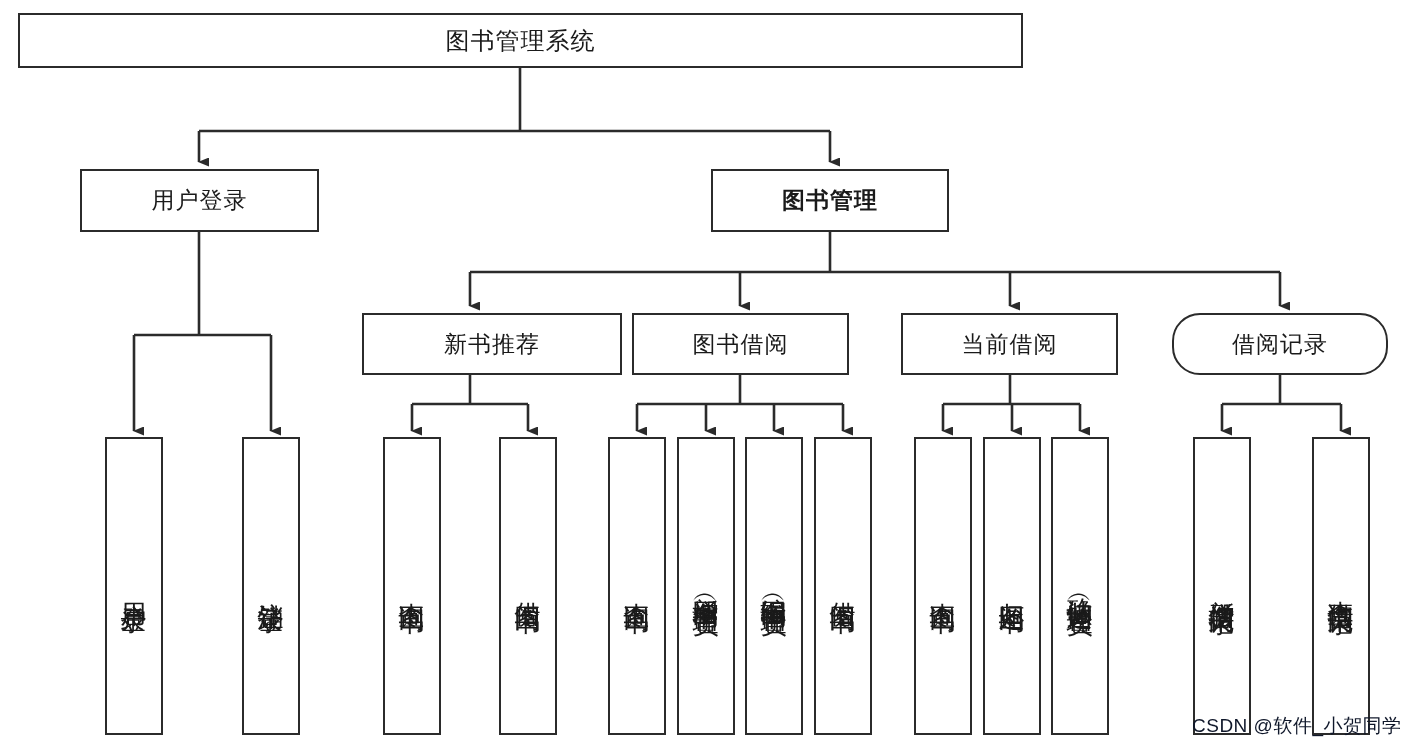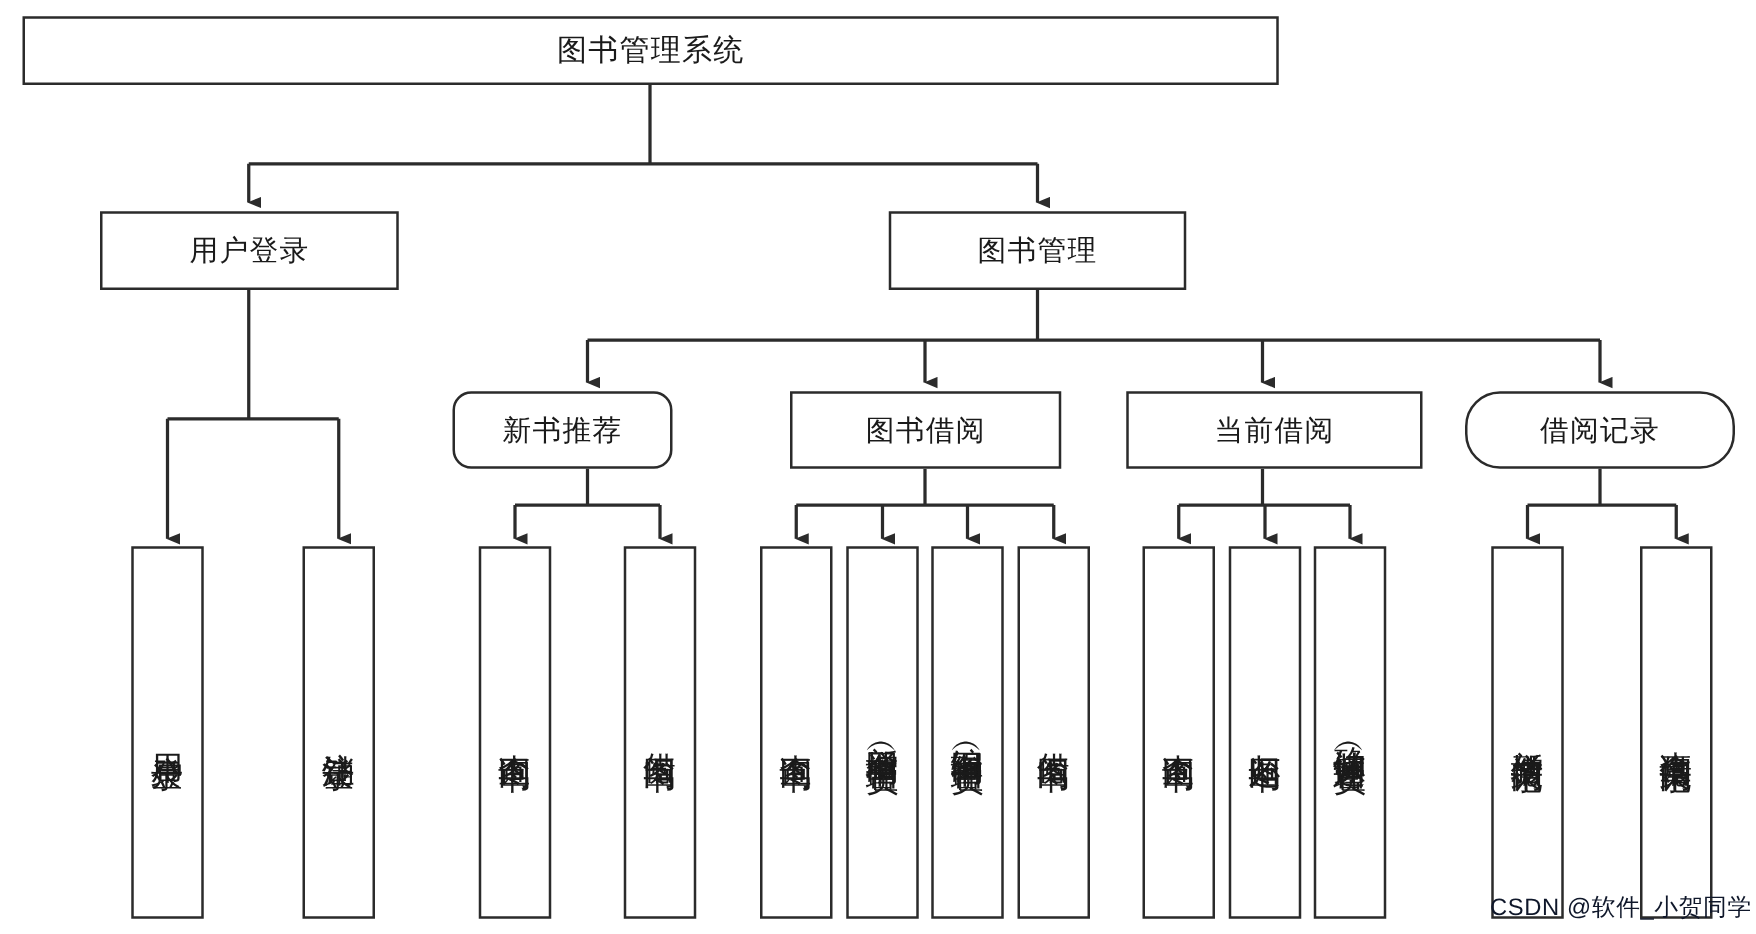--- a/index.html
+++ b/index.html
@@ -132,33 +132,33 @@
   </svg>
 
   <div class="node horiz root" style="left:18px; top:13px; width:1005px; height:55px;">
     <span class="label">图书管理系统</span>
   </div>
 
   <div class="node horiz" style="left:80px; top:169px; width:239px; height:63px;">
     <span class="label">用户登录</span>
   </div>
 
-  <div class="node horiz" style="left:711px; top:169px; width:238px; height:63px;">
+  <div class="node horiz" style="left:711px; top:169px; width:238px; height:63px;font-weight:bold;">
     <span class="label">图书管理</span>
   </div>
 
-  <div class="node horiz" style="left:362px; top:313px; width:176px; height:62px;border-radius:15px;">
+  <div class="node horiz" style="left:362px; top:313px; width:260px; height:62px;">
     <span class="label">新书推荐</span>
   </div>
 
   <div class="node horiz" style="left:632px; top:313px; width:217px; height:62px;">
     <span class="label">图书借阅</span>
   </div>
 
-  <div class="node horiz" style="left:901px; top:313px; width:237px; height:62px;">
+  <div class="node horiz" style="left:901px; top:313px; width:217px; height:62px;">
     <span class="label">当前借阅</span>
   </div>
 
   <div class="node horiz" style="left:1172px; top:313px; width:216px; height:62px;border-radius:28px;">
     <span class="label">借阅记录</span>
   </div>
 
   <div class="node vert" style="left:105px; top:437px; width:58px; height:298px;">
     <span class="label">用户登录</span>
   </div>

